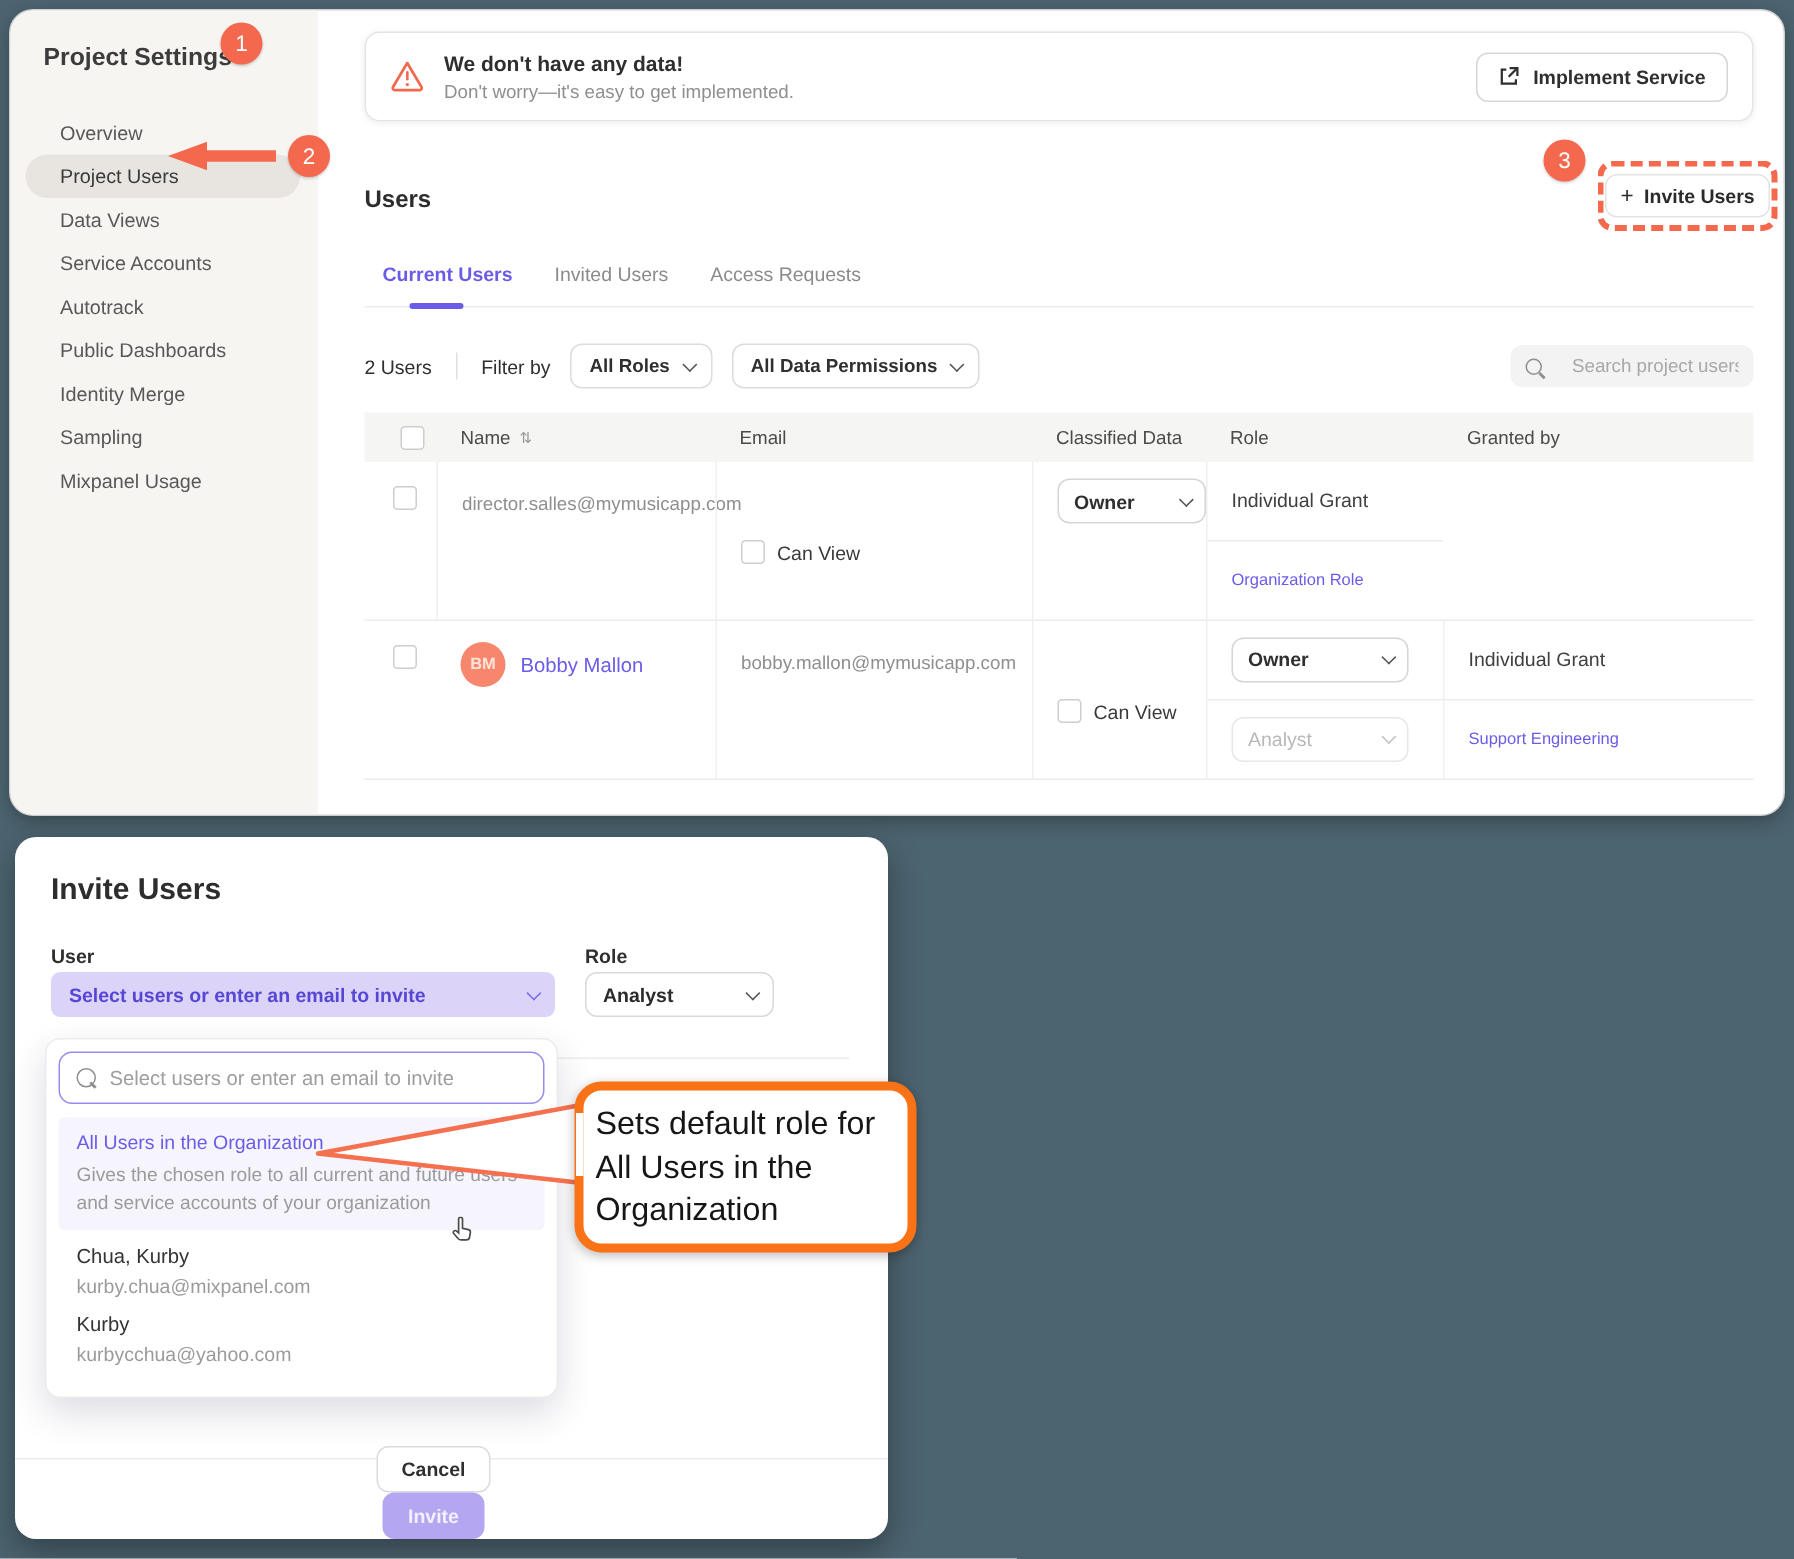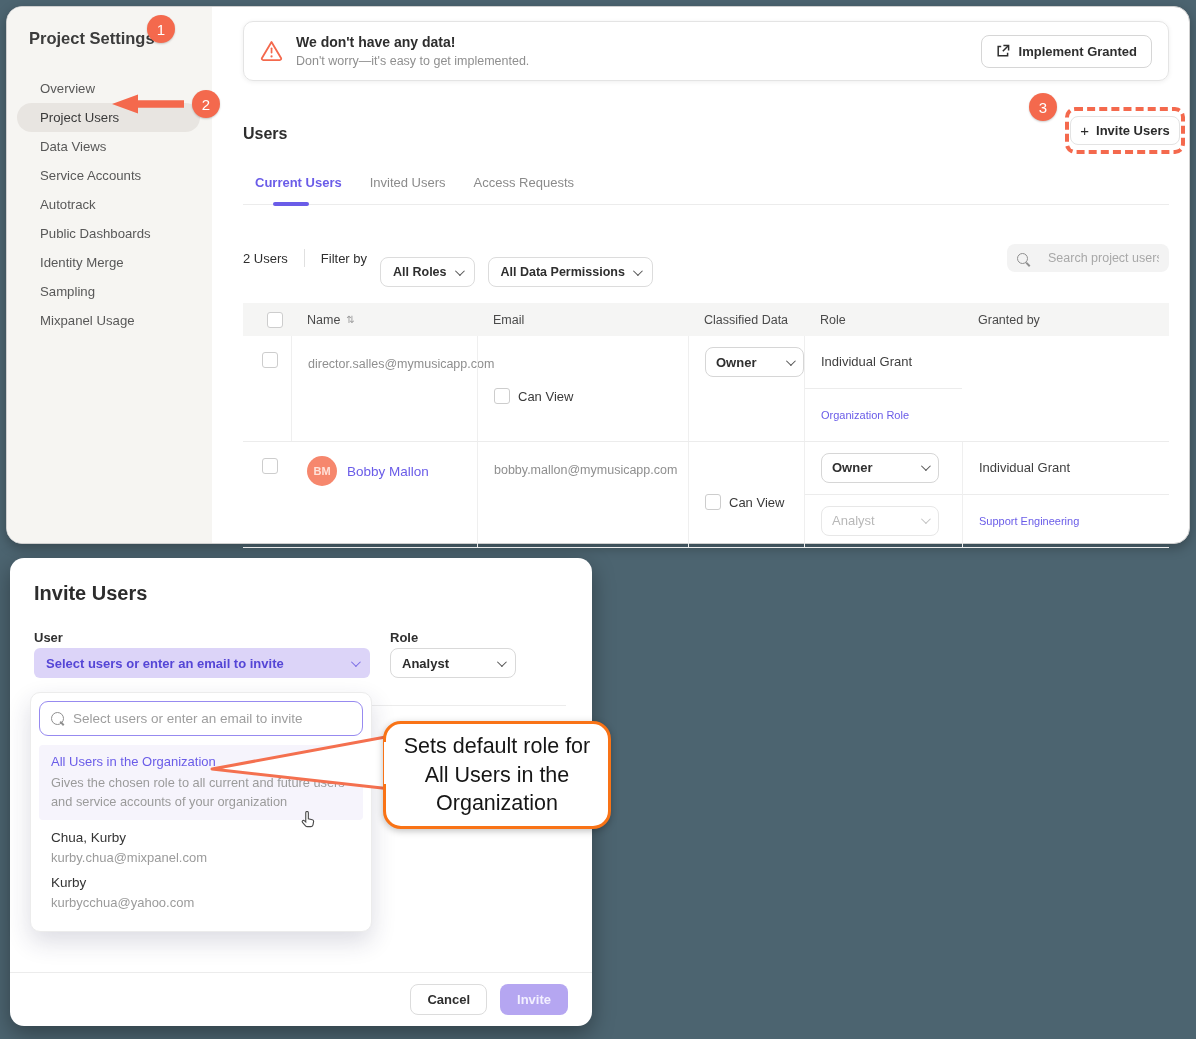--- a/index.html
+++ b/index.html
@@ -56,21 +56,21 @@
   .tab-underline { position:absolute; left:30px; bottom:-2px; width:36px; height:4px;
                    border-radius:2px; background:#6a5ce8; }
   
   .filter-row { margin-top:24px; display:flex; align-items:center; }
   .count { font-size:13px; color:#2f2f2f; font-weight:500; }
   .vdiv { width:1px; height:18px; background:#e0e0e0; margin:0 16px; }
   .filter-by { font-size:13px; color:#2f2f2f; }
   .drop-btn {
     margin-left:13px; display:flex; align-items:center; gap:8px; background:#fff;
     border:1px solid #dcdcdc; border-radius:8px; padding:7px 12px;
-    font-size:12.5px; font-weight:700; color:#2f2f2f; cursor:pointer;margin-top:28px;
+    font-size:12.5px; font-weight:700; color:#2f2f2f; cursor:pointer;
   }
   .chev { width:7px; height:7px; border-right:1.6px solid #555; border-bottom:1.6px solid #555;
           transform:rotate(45deg) translateY(-2px); }
   .chev.purple { border-color:#7a6ce6; }
   .chev.dim { border-color:#c3c3c3; }
   .search-box {
     margin-left:auto; width:162px; height:28px; background:#f3f3f3; border-radius:8px;
     display:flex; align-items:center; gap:20px; padding:0 10px;
   }
   .lens { width:11px; height:11px; border:1.6px solid #8f8f8f; border-radius:50%; position:relative; flex:0 0 auto;}
@@ -166,34 +166,34 @@
   .modal-search input::placeholder { color:#9e9e9e; }
   .opt-all { margin-top:9px; background:#f6f4fc; border-radius:4px; padding:9px 12px; cursor:pointer; }
   .opt-all-title { font-size:13px; color:#6a5ce8; }
   .opt-desc { font-size:12.8px; color:#9b9b9b; margin-top:5px; line-height:1.45; max-width:302px; }
   .opt { padding:10px 12px 0 12px; cursor:pointer; }
   .opt-title { font-size:13.5px; color:#343434; }
   .opt-mail { font-size:13px; color:#9b9b9b; margin-top:5px; }
   .hand-cursor { position:absolute; left:268px; top:118px; z-index:6; }
   .modal-footer {
     position:absolute; left:0; right:0; bottom:0; height:54px; border-top:1px solid #ececec;
-    display:flex; align-items:center; justify-content:flex-end; gap:13px; padding-right:24px;
+    display:flex; align-items:center; justify-content:flex-end; padding-right:24px;flex-direction:column;
   }
   .btn-cancel { background:#fff; border:1px solid #dcdcdc; border-radius:8px; padding:7px 16px;
     font-size:13px; font-weight:700; color:#2f2f2f; cursor:pointer; }
   .btn-invite { background:#b5a6f1; border:none; border-radius:8px; padding:8px 17px;
     font-size:13px; font-weight:700; color:#f3f0ff; cursor:pointer; }
 
   
   .tail-svg { position:absolute; left:0; top:0; z-index:40; pointer-events:none; }
   .callout {
     position:absolute; left:383px; top:721px; width:228px; z-index:41;
-    background:#fff; border:3px solid #f97316; border-radius:18px;
+    background:#fff; border:6px solid #f97316; border-radius:18px;
     box-shadow:0 2px 7px rgba(0,0,0,.25);
-    padding:8px 8px; text-align:center; font-size:21.5px; color:#161616; line-height:1.33;
+    padding:8px 8px; text-align:left; font-size:21.5px; color:#161616; line-height:1.33;
   }
   .tail-patch { position:absolute; left:384px; top:742px; width:5px; height:42px; background:#fff; z-index:42; }
   svg { display:block; }
 </style>
 </head>
 <body>
 
 <div class="top-card">
 
   <div class="sidebar">
@@ -245,21 +245,21 @@
       </div>
       <div class="spacer"></div>
       <button class="impl-btn">
         <span>
           <svg width="14" height="14" viewBox="0 0 14 14" fill="none" stroke="#2f2f2f" stroke-width="1.5">
             <path d="M5.2 2.4 H2.2 V11.8 H11.6 V8.8"></path>
             <path d="M7.4 1.4 H12.6 V6.6"></path>
             <path d="M12.3 1.7 L6.8 7.2"></path>
           </svg>
         </span>
-        <span>Implement Granted</span>
+        <span>Implement Service</span>
       </button>
     </div>
 
     <div class="users-title">Users</div>
 
     <div class="tabs">
       <div class="tab active">Current Users</div>
       <div class="tab">Invited Users</div>
       <div class="tab">Access Requests</div>
       <div class="tab-underline"></div>

